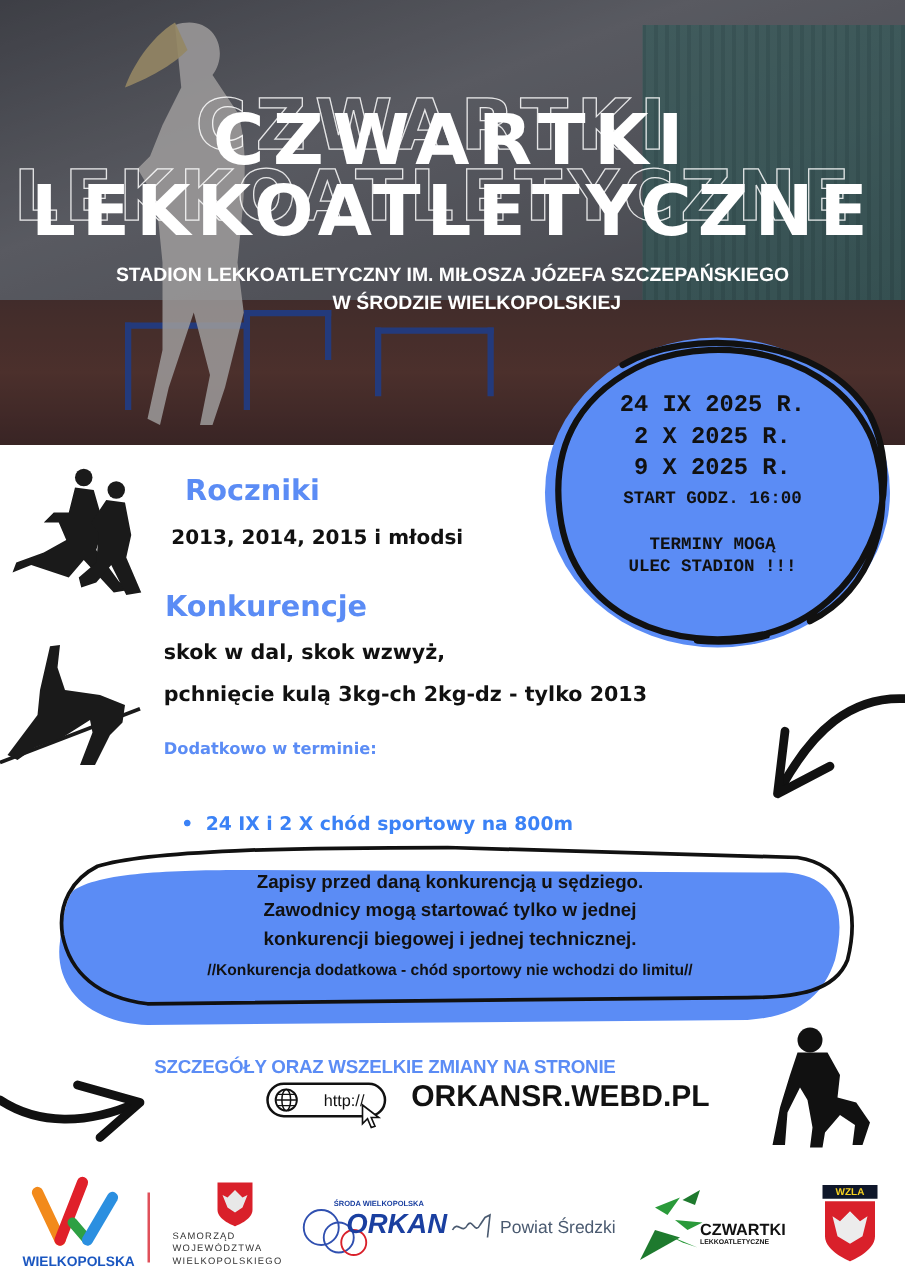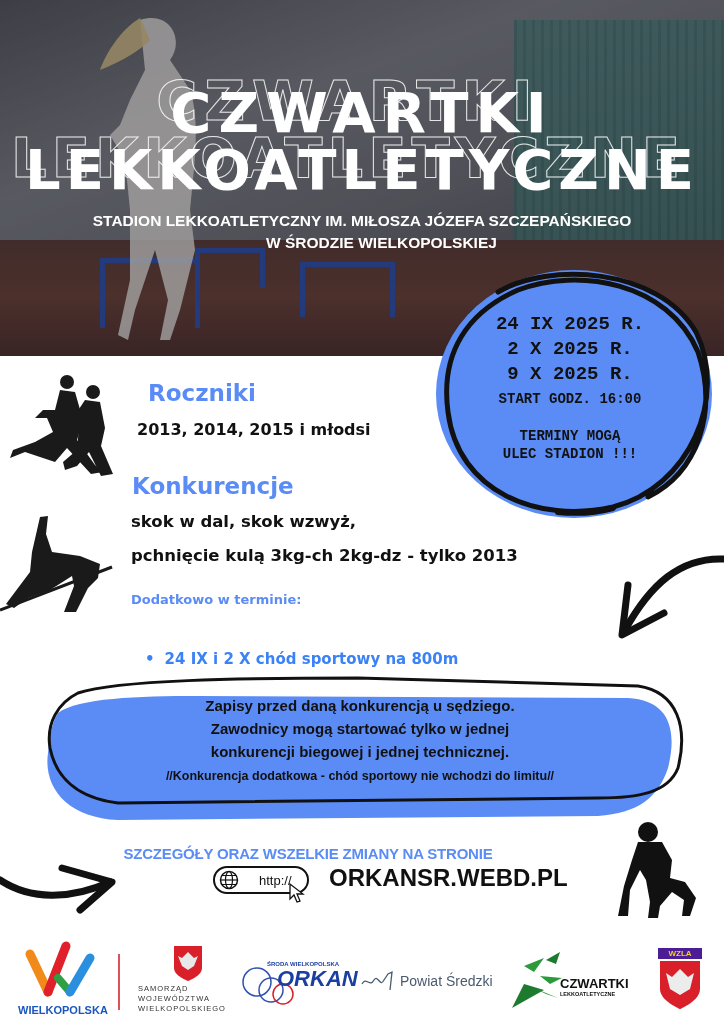--- a/index.html
+++ b/index.html
@@ -201,19 +201,19 @@
       <path d="M36 12 L50 4 L46 16 Z" fill="#1e7a2e"></path>
       <path d="M30 28 L52 30 L40 36 Z" fill="#2a9a3a"></path>
       <path d="M14 36 L34 42 L2 60 Z" fill="#1e7a2e"></path>
       <path d="M24 40 L48 50 L36 46 Z" fill="#2a9a3a"></path>
     </svg>
     <div style="position:absolute;left:50px;top:28px;font-size:13px;font-weight:bold;color:#111;font-family:'Liberation Sans',sans-serif;">CZWARTKI</div>
     <div style="position:absolute;left:50px;top:43px;font-size:5.5px;font-weight:bold;color:#111;font-family:'Liberation Sans',sans-serif;">LEKKOATLETYCZNE</div>
   </div>
 
   <div class="logo" style="left:658px;top:8px;width:44px;height:66px;">
-    <div style="background:#4c1d95;color:#f5d020;font-size:8px;font-weight:bold;text-align:center;height:11px;line-height:11px;font-family:'Liberation Sans',sans-serif;">WZLA</div>
+    <div style="background:#0f172a;color:#f5d020;font-size:8px;font-weight:bold;text-align:center;height:11px;line-height:11px;font-family:'Liberation Sans',sans-serif;">WZLA</div>
     <svg width="44" height="52" viewBox="0 0 44 52">
       <path d="M2 2 L42 2 L42 30 C42 42 22 50 22 50 C22 50 2 42 2 30 Z" fill="#d9202a"></path>
       <path d="M22 10 L30 18 L36 14 L32 30 L22 36 L12 30 L8 14 L14 18 Z" fill="#ececec"></path>
     </svg>
   </div>
 </div>
 
 </body></html>

